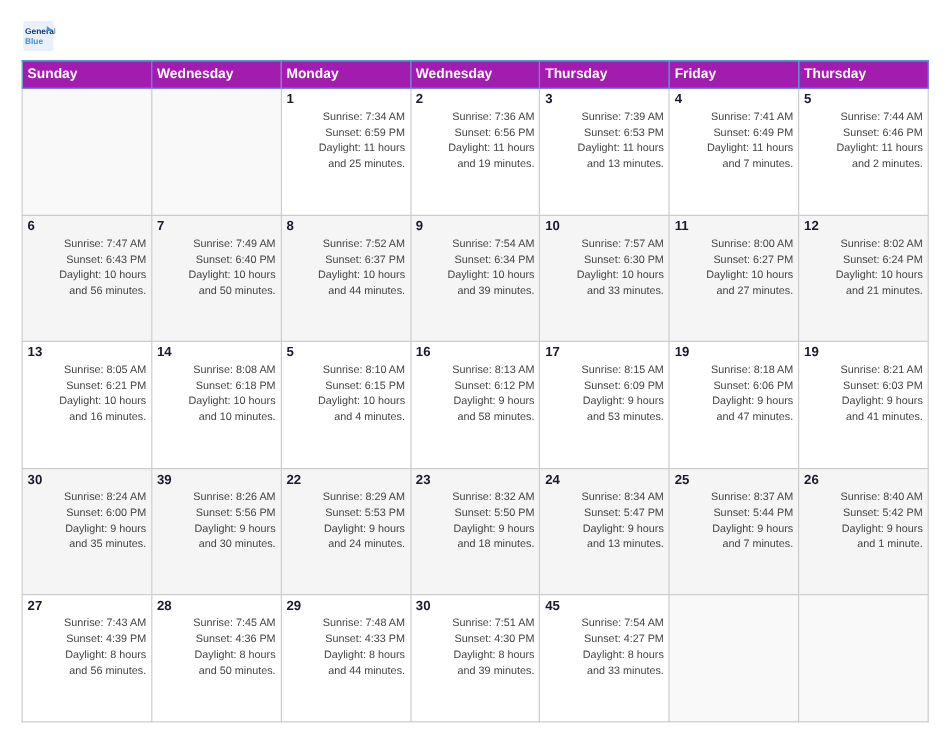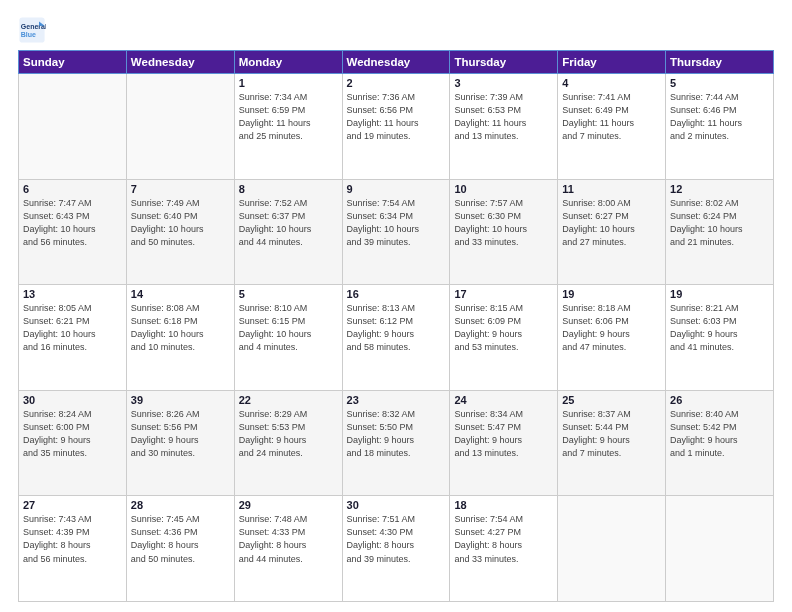--- a/index.html
+++ b/index.html
@@ -55,21 +55,21 @@
       color: #1a1a2e;
     }
     .calendar {
       flex: 1;
       border: 1px solid #ccc;
       border-collapse: collapse;
       width: 100%;
       table-layout: fixed;
     }
     .calendar th {
-      background: #4c1d95;
+      background: #a21caf;
       color: #fff;
       font-size: 11.5px;
       font-weight: bold;
       padding: 5px 4px;
       text-align: left;
       border: 1px solid #5a8fd5;
       margin-left: 29px;
     }
     .calendar td {
       border: 1px solid #ccc;
@@ -89,20 +89,21 @@
       font-size: 11px;
       font-weight: bold;
       color: #1a1a2e;
       display: block;
       margin-bottom: 2px;
     }
     .day-info {
       color: #444;
       font-size: 9px;
       line-height: 1.45;
+      text-align: right;
     }
     .empty-cell {
       background: #f9f9f9 !important;
     }
   </style>
 </head>
 <body>
 
 <div class="page">
   <div class="header">
@@ -264,21 +265,21 @@
           </td>
           <td>
             <span class="day-num">29</span>
             <div class="day-info">Sunrise: 7:48 AM<br>Sunset: 4:33 PM<br>Daylight: 8 hours<br>and 44 minutes.</div>
           </td>
           <td>
             <span class="day-num">30</span>
             <div class="day-info">Sunrise: 7:51 AM<br>Sunset: 4:30 PM<br>Daylight: 8 hours<br>and 39 minutes.</div>
           </td>
           <td>
-            <span class="day-num">18</span>
+            <span class="day-num">45</span>
             <div class="day-info">Sunrise: 7:54 AM<br>Sunset: 4:27 PM<br>Daylight: 8 hours<br>and 33 minutes.</div>
           </td>
           <td class="empty-cell"></td>
           <td class="empty-cell"></td>
         </tr>
       </tbody>
   </table>
 </div>
 
 </body></html>

